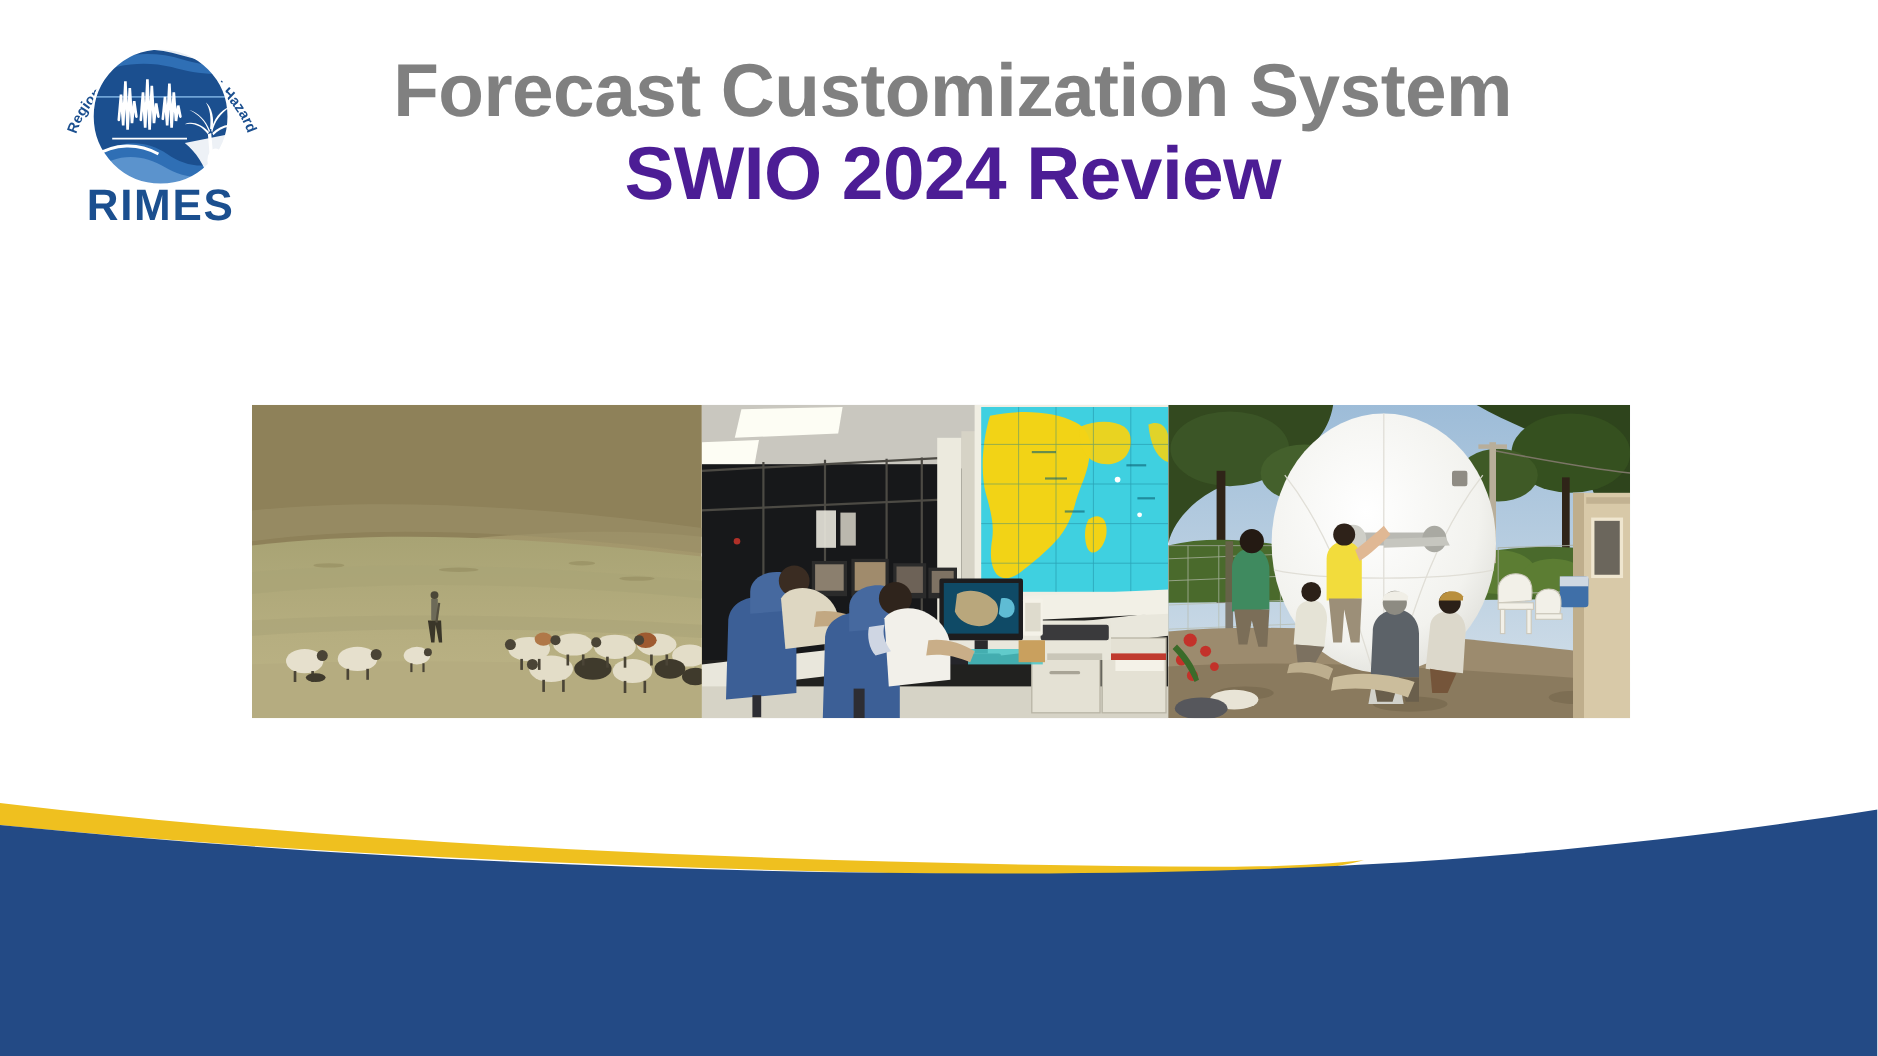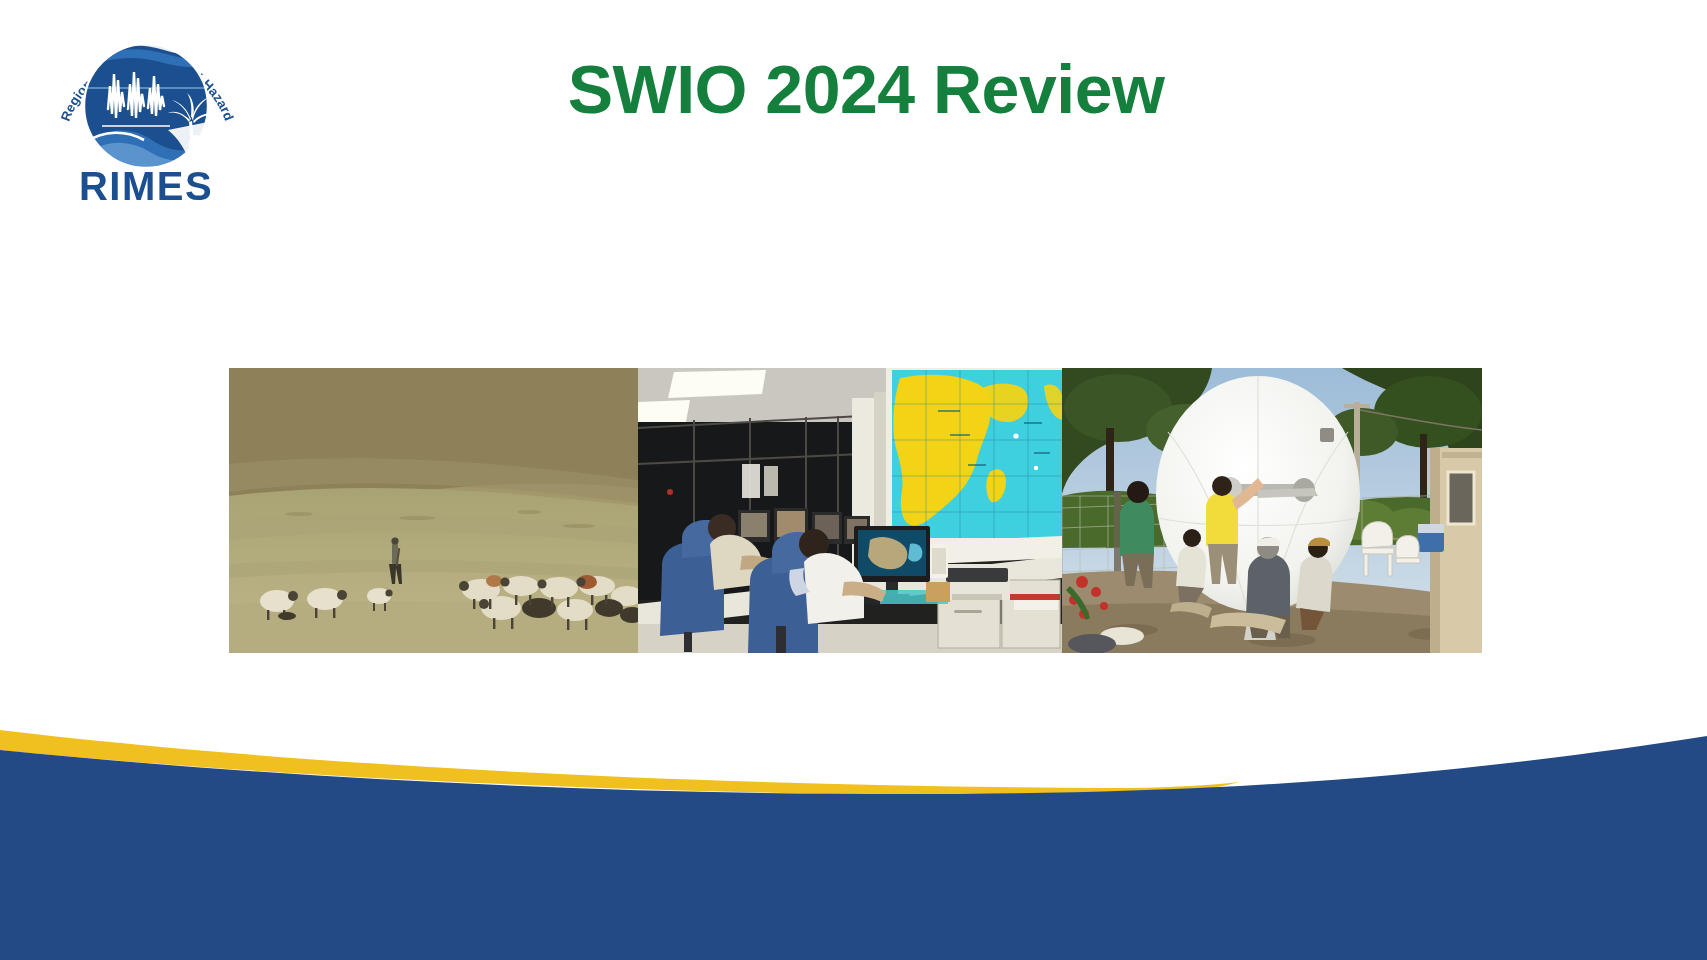--- a/index.html
+++ b/index.html
@@ -44,21 +44,21 @@
     line-height: 1.02;
     color: #808080;
     letter-spacing: -0.5px;
     white-space: nowrap;
   }
   .title-line2 {
     font-family: "Liberation Sans", sans-serif;
     font-weight: bold;
     font-size: 68px;
     line-height: 1.22;
-    color: #15803d;
+    color: #4c1d95;
     letter-spacing: -0.5px;
     white-space: nowrap;
   }
 
   
   .photo-strip {
     position: absolute;
     left: 229px;
     top: 368px;
     width: 1253px;
@@ -165,20 +165,21 @@
           <ellipse cx="154" cy="146" rx="9" ry="9"></ellipse>
         </g>
       </g>
       <circle cx="100" cy="92" r="62" fill="none" stroke="#ffffff" stroke-width="2.4"></circle>
 
       <text x="100" y="186" text-anchor="middle" font-family="Liberation Sans, sans-serif" font-size="40" font-weight="bold" fill="#1b4f8f" letter-spacing="1.5">RIMES</text>
     </svg>
   </div>
 
   <div class="title-block">
+    <div class="title-line1">Forecast Customization System</div>
     <div class="title-line2">SWIO 2024 Review</div>
   </div>
 
   <div class="photo-strip">
 
     <div class="photo photo-1">
       <svg viewBox="0 0 409 285" preserveAspectRatio="none" xmlns="http://www.w3.org/2000/svg">
         <defs>
           <linearGradient id="hillG" x1="0" y1="0" x2="0" y2="1">
             <stop offset="0%" stop-color="#94875f"></stop>

